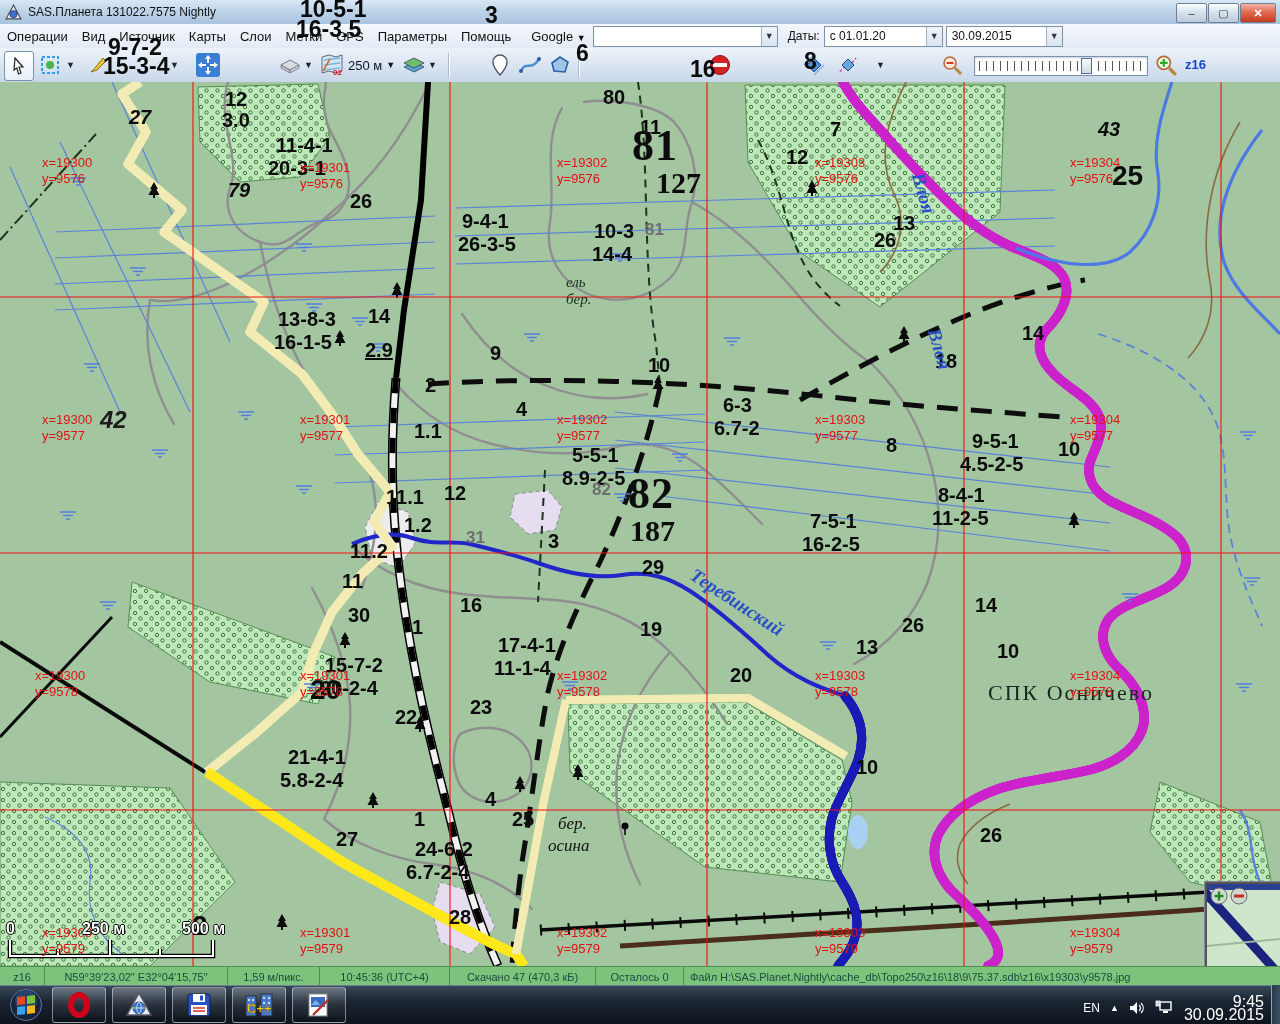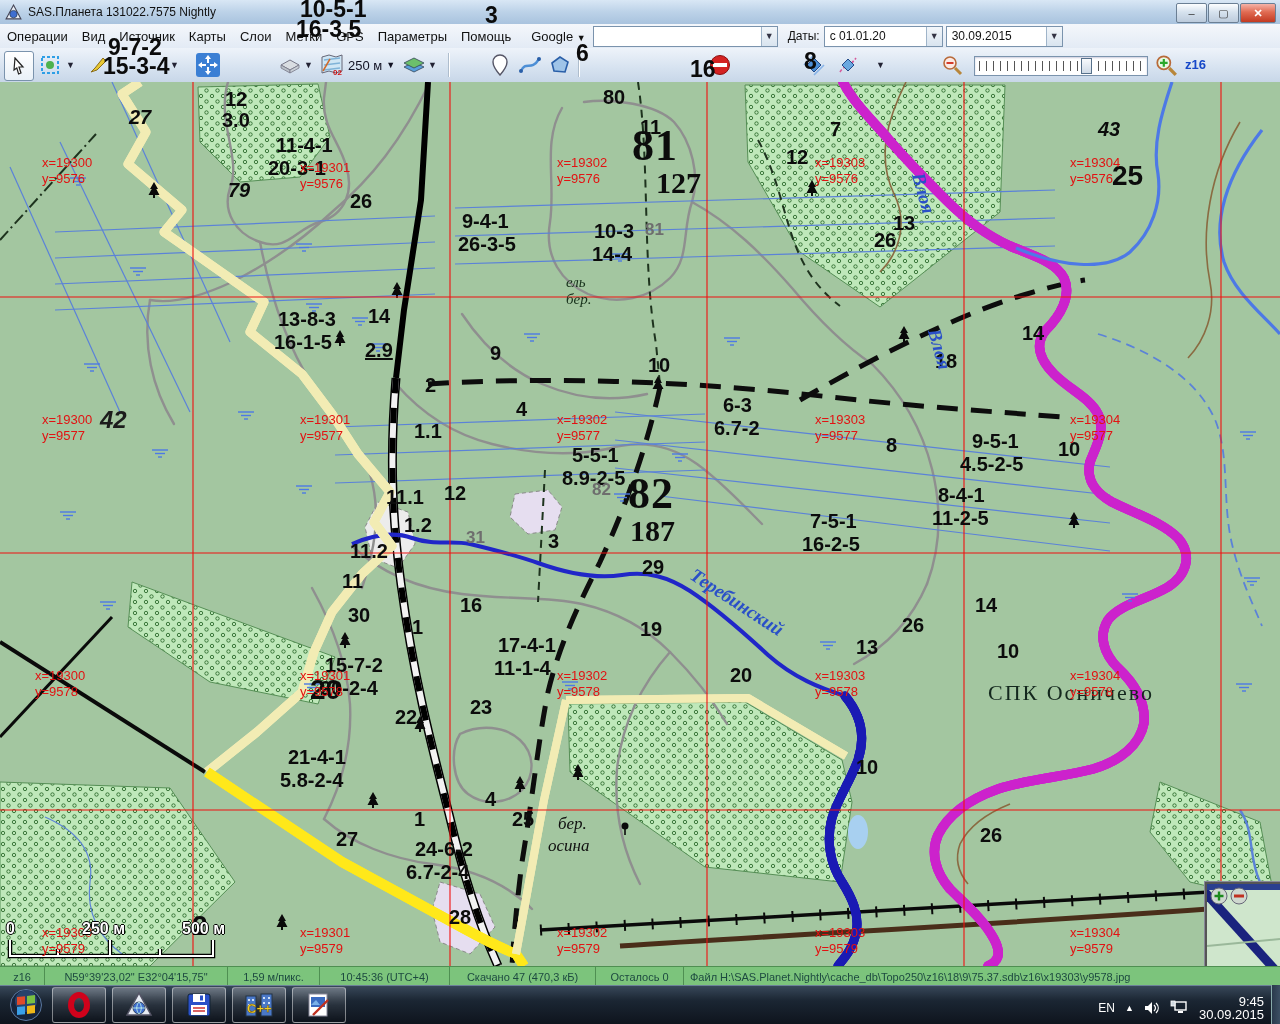--- a/index.html
+++ b/index.html
@@ -68,21 +68,21 @@
     box-sizing:border-box;white-space:nowrap;overflow:hidden;}
   
   .taskbar{position:absolute;left:0;top:985px;width:1280px;height:39px;
     background:linear-gradient(#3a4a5c,#1b2633 40%,#0e141d);display:flex;align-items:center;}
   .taskbar:before{content:"";position:absolute;top:0;left:0;right:0;height:1px;background:#6c8199;}
   .orb{width:40px;height:36px;margin-left:6px;display:flex;align-items:center;justify-content:center;}
   .tapp{width:52px;height:34px;margin-left:6px;border:1px solid rgba(255,255,255,.45);border-radius:3px;
     background:linear-gradient(rgba(255,255,255,.28),rgba(255,255,255,.07) 50%,rgba(0,0,0,.12));
     display:flex;align-items:center;justify-content:center;}
   .tray{position:absolute;right:10px;top:0;height:45px;display:flex;align-items:center;color:#fff;font-size:12px;}
-  .tray .clock{text-align:right;font-size:13px;line-height:13px;margin-left:12px;margin-right:6px;}
+  .tray .clock{text-align:right;font-size:16px;line-height:13px;margin-left:12px;margin-right:6px;}
   .showdesk{position:absolute;right:0;top:0;width:8px;height:39px;border-left:1px solid #8aa;
     background:linear-gradient(90deg,#2a3a4c,#3c4f63);}
   .trayico{margin-left:10px;display:flex;align-items:center;}
 </style>
 </head>
 <body>
 
 <div class="win">
 
   <div class="titlebar">

